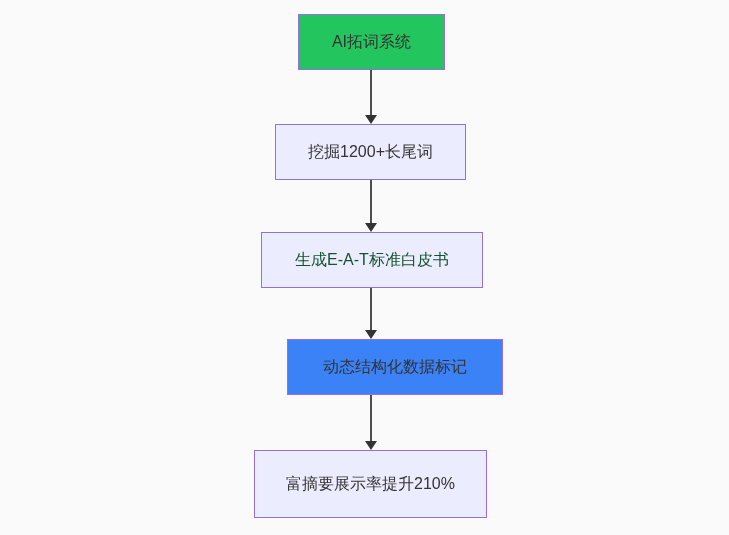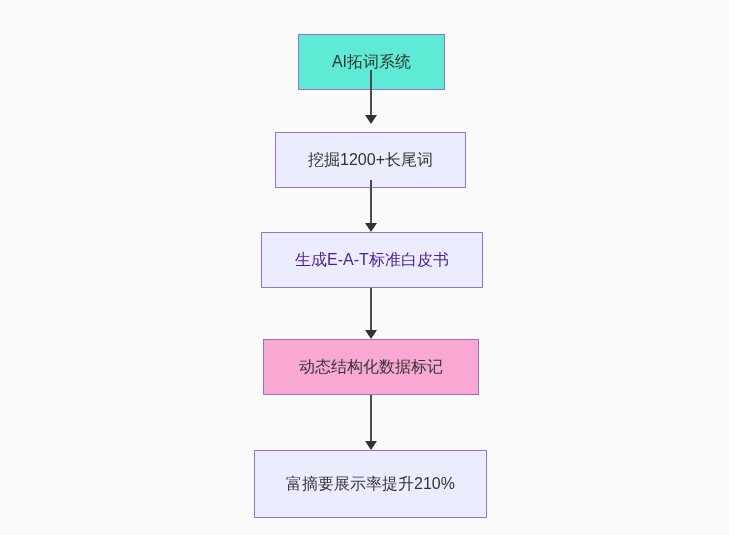--- a/index.html
+++ b/index.html
@@ -62,42 +62,42 @@
   #arrow-0 { left: 365px; top: 70px;  height: 54px; }
   #arrow-1 { left: 365px; top: 180px; height: 52px; }
   #arrow-2 { left: 365px; top: 288px; height: 51px; }
   #arrow-3 { left: 365px; top: 395px; height: 55px; }
 </style>
 </head>
 <body>
 
 <div class="canvas" style="background: rgb(250, 250, 250);">
 
-  <div class="node" id="node-0" style="background: #5eead4; border-color: rgb(147, 112, 219); color: rgb(51, 51, 51); margin-top: 20px;">AI拓词系统</div>
+  <div class="node" id="node-0" style="background: #22c55e; border-color: rgb(147, 112, 219); color: rgb(51, 51, 51);">AI拓词系统</div>
 
   <div class="arrow" id="arrow-0">
     <div class="arrow-line" style="background: rgb(77, 77, 77);"></div>
     <div class="arrow-head" style="border-top-color: rgb(51, 51, 51);"></div>
   </div>
 
-  <div class="node" id="node-1" style="background: rgb(236, 236, 255); border-color: rgb(147, 112, 219); color: rgb(51, 51, 51); margin-top: 8px;">挖掘1200+长尾词</div>
+  <div class="node" id="node-1" style="background: rgb(236, 236, 255); border-color: rgb(147, 112, 219); color: rgb(51, 51, 51);">挖掘1200+长尾词</div>
 
   <div class="arrow" id="arrow-1">
     <div class="arrow-line" style="background: rgb(77, 77, 77);"></div>
     <div class="arrow-head" style="border-top-color: rgb(51, 51, 51);"></div>
   </div>
 
-  <div class="node" id="node-2" style="background: rgb(236, 236, 255); border-color: rgb(147, 112, 219); color: #4c1d95;">生成E-A-T标准白皮书</div>
+  <div class="node" id="node-2" style="background: rgb(236, 236, 255); border-color: rgb(147, 112, 219); color: #14532d;">生成E-A-T标准白皮书</div>
 
   <div class="arrow" id="arrow-2">
     <div class="arrow-line" style="background: rgb(77, 77, 77);"></div>
     <div class="arrow-head" style="border-top-color: rgb(51, 51, 51);"></div>
   </div>
 
-  <div class="node" id="node-3" style="background: #f9a8d4; border-color: rgb(147, 112, 219); color: rgb(51, 51, 51);">动态结构化数据标记</div>
+  <div class="node" id="node-3" style="background: #3b82f6; border-color: rgb(147, 112, 219); color: rgb(51, 51, 51); margin-left: 24px;">动态结构化数据标记</div>
 
   <div class="arrow" id="arrow-3">
     <div class="arrow-line" style="background: rgb(77, 77, 77);"></div>
     <div class="arrow-head" style="border-top-color: rgb(51, 51, 51);"></div>
   </div>
 
   <div class="node" id="node-4" style="background: rgb(236, 236, 255); border-color: rgb(147, 112, 219); color: rgb(51, 51, 51);">富摘要展示率提升210%</div>
 
 </div>
 

